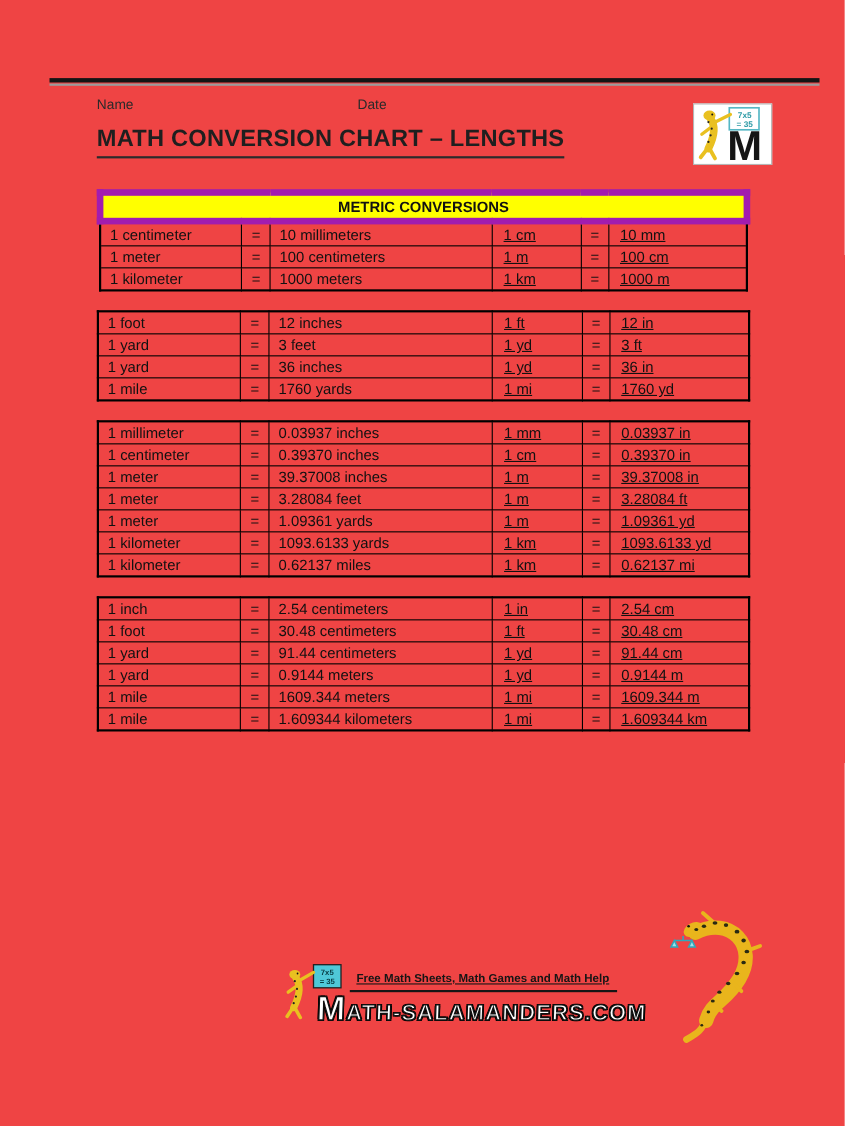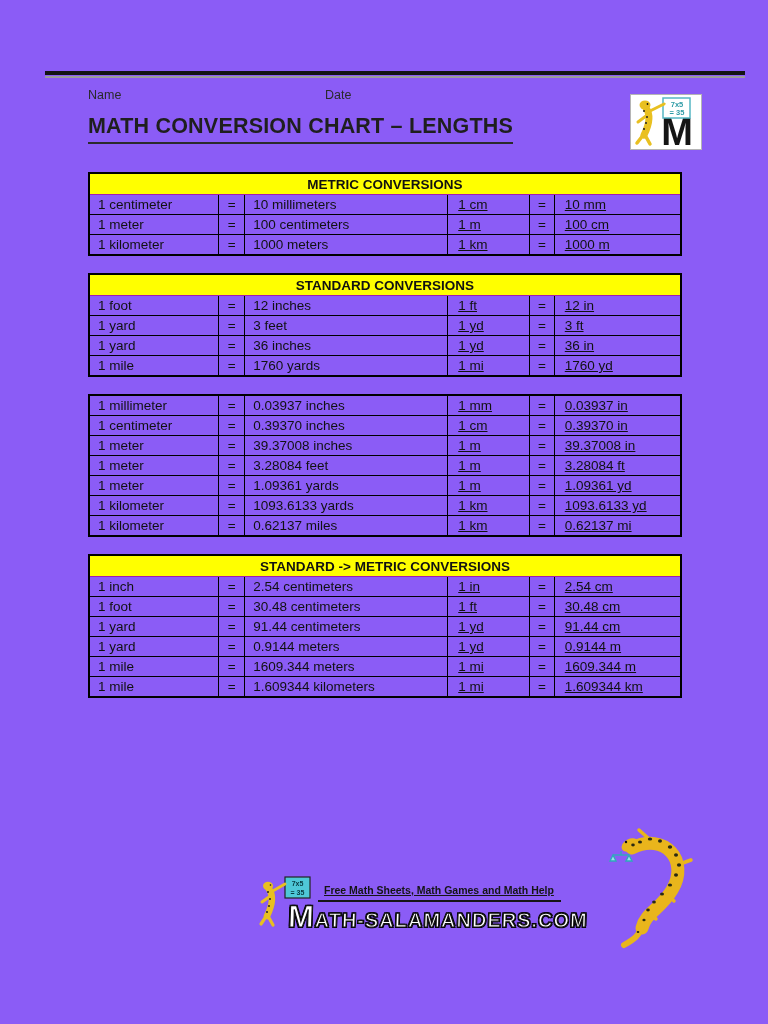--- a/index.html
+++ b/index.html
@@ -1,37 +1,37 @@
 <!DOCTYPE html>
 <html><head>
 <meta charset="utf-8">
 <style>
   html,body{margin:0;padding:0;background:#fff;}
-  .page{position:relative;width:768px;height:1024px;background:#8b5cf6;overflow:hidden;
+  .page{position:relative;width:768px;height:1024px;background:#ef4444;overflow:hidden;
         font-family:"Liberation Sans","DejaVu Sans",sans-serif;color:#1a1a1a;}
   
   .top-rule{position:absolute;left:45px;top:71px;width:700px;}
   .top-rule .thick{height:4px;background:#141414;}
   .top-rule .thin{height:2px;background:#9c9c9c;margin-top:1px;}
   
   .meta-label{position:absolute;top:88px;font-size:12.5px;color:#2a2a2a;}
   .name-label{left:88px;}
   .date-label{left:325px;}
   
   .title-wrap{position:absolute;left:88px;top:114px;width:594px;text-align:left;}
   .title-wrap h1{display:inline-block;margin:0;font-size:21.5px;font-weight:bold;color:#1f1f1f;
                  letter-spacing:.2px;border-bottom:2.5px solid #2b2b2b;padding-bottom:3px;}
   
   .logo-box{position:absolute;left:630px;top:94px;width:70px;height:54px;background:#fff;
             border:1px solid #b5b5b5;}
   
   #tables{position:absolute;left:88px;top:172px;width:594px;}
   table.conv{border-collapse:collapse;width:100%;table-layout:fixed;margin-bottom:17px;
              border:2px solid #000;font-size:13.5px;color:#111;}
-  table.conv th{background:#FFFF00;border:1px solid #a21caf;height:20px;font-size:13.5px;
+  table.conv th{background:#FFFF00;border:6px solid #a21caf;height:20px;font-size:13.5px;
                 font-weight:bold;text-align:center;padding:0;}
   table.conv td{border:1px solid #000;height:19px;line-height:19px;padding:0 0 0 8px;
                 overflow:hidden;white-space:nowrap;}
   table.conv td.c1,table.conv td.c4{text-align:center;padding:0;}
   table.conv td.c3,table.conv td.c5{padding-left:10px;text-decoration:underline;}
   
   .footer{position:absolute;left:258px;top:872px;width:302px;height:64px;}
   .footer .brand-logo{position:absolute;left:0;top:4px;}
   .footer .tagline{position:absolute;left:66px;top:12px;font-size:10.5px;font-weight:bold;color:#151515;white-space:nowrap;text-decoration:underline;}
   .footer .divider{position:absolute;left:60px;top:28px;width:243px;height:2px;background:#151515;}
@@ -129,23 +129,20 @@
         <colgroup>
           <col style="width: 21.9%;">
           <col style="width: 4.4%;">
           <col style="width: 34.3%;">
           <col style="width: 13.8%;">
           <col style="width: 4.2%;">
           <col style="width: 21.4%;">
         </colgroup>
         <tbody>
           <tr>
-            <th colspan="6" style="background: rgb(255, 255, 0);">STANDARD CONVERSIONS</th>
-          </tr>
-          <tr>
             <td class="c0">1 foot</td>
             <td class="c1">=</td>
             <td class="c2">12 inches</td>
             <td class="c3">1 ft</td>
             <td class="c4">=</td>
             <td class="c5">12 in</td>
           </tr>
           <tr>
             <td class="c0">1 yard</td>
             <td class="c1">=</td>
@@ -243,23 +240,20 @@
       <table class="conv">
         <colgroup>
           <col style="width: 21.9%;">
           <col style="width: 4.4%;">
           <col style="width: 34.3%;">
           <col style="width: 13.8%;">
           <col style="width: 4.2%;">
           <col style="width: 21.4%;">
         </colgroup>
         <tbody>
-          <tr>
-            <th colspan="6" style="background: rgb(255, 255, 0);">STANDARD -&gt; METRIC CONVERSIONS</th>
-          </tr>
           <tr>
             <td class="c0">1 inch</td>
             <td class="c1">=</td>
             <td class="c2">2.54 centimeters</td>
             <td class="c3">1 in</td>
             <td class="c4">=</td>
             <td class="c5">2.54 cm</td>
           </tr>
           <tr>
             <td class="c0">1 foot</td>

